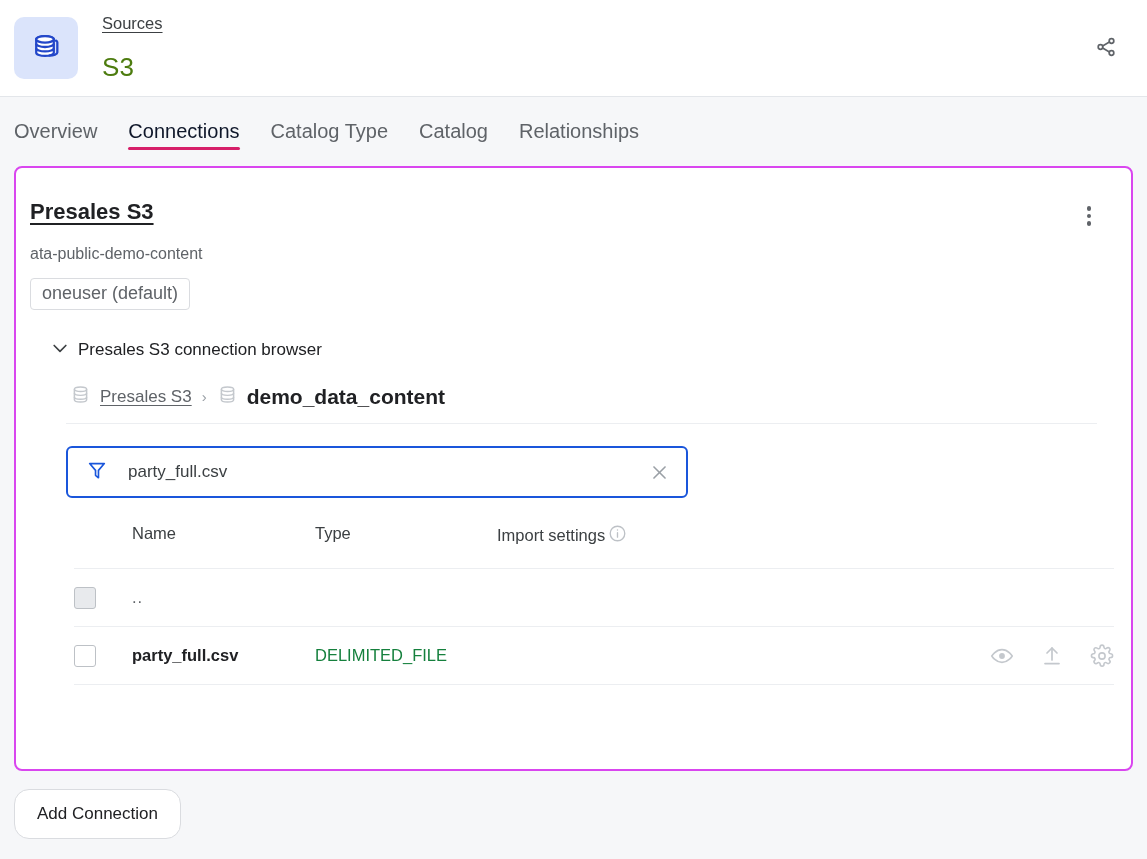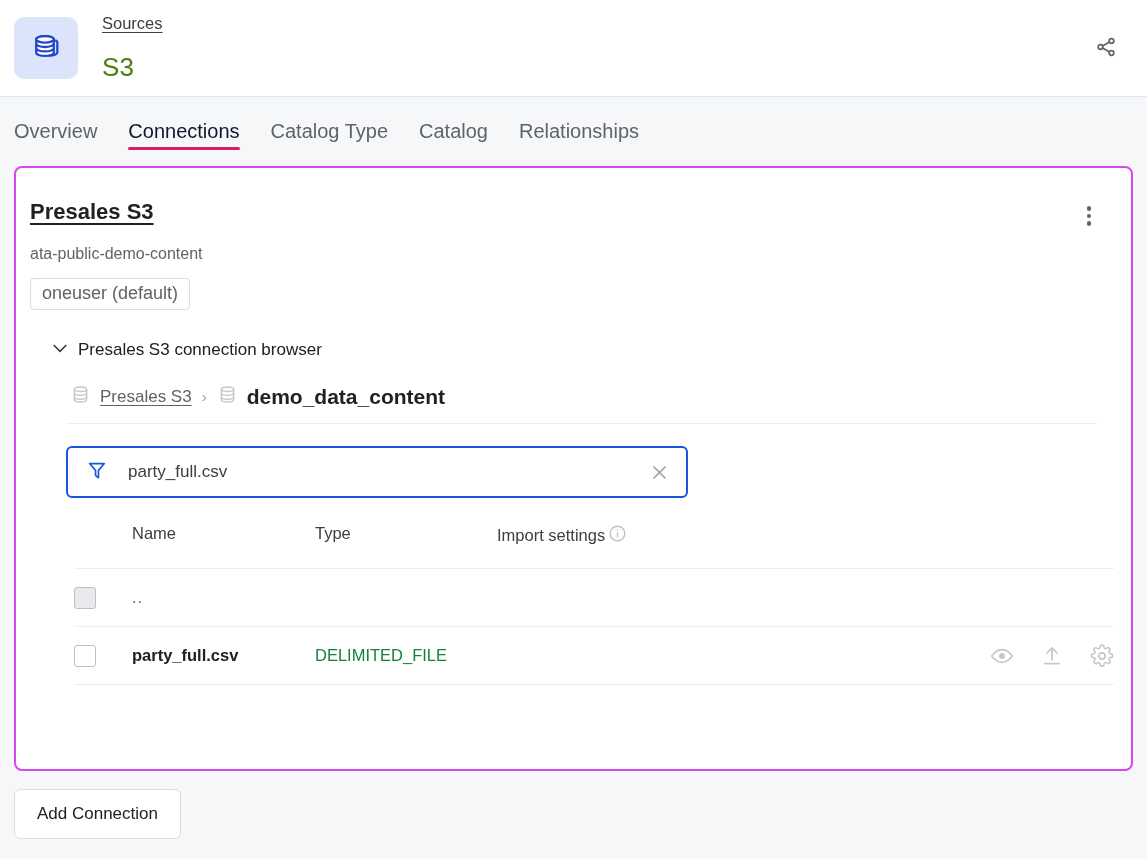--- a/index.html
+++ b/index.html
@@ -257,21 +257,21 @@
     cursor: default;
   }
   .act-icon { cursor: pointer; display: flex; align-items: center; justify-content: center; }
 
   
   .footer { padding: 18px 14px 0 14px; }
   .btn-outline {
     display: inline-block;
     background: #ffffff;
     border: 1px solid #dadce0;
-    border-radius: 6px;
+    border-radius: 15px;
     font-size: 17px;
     color: #202124;
     padding: 14px 22px;
     cursor: pointer;
     font-family: "Liberation Sans", sans-serif;
     line-height: 20px;
   }
 </style>
 </head>
 <body>

